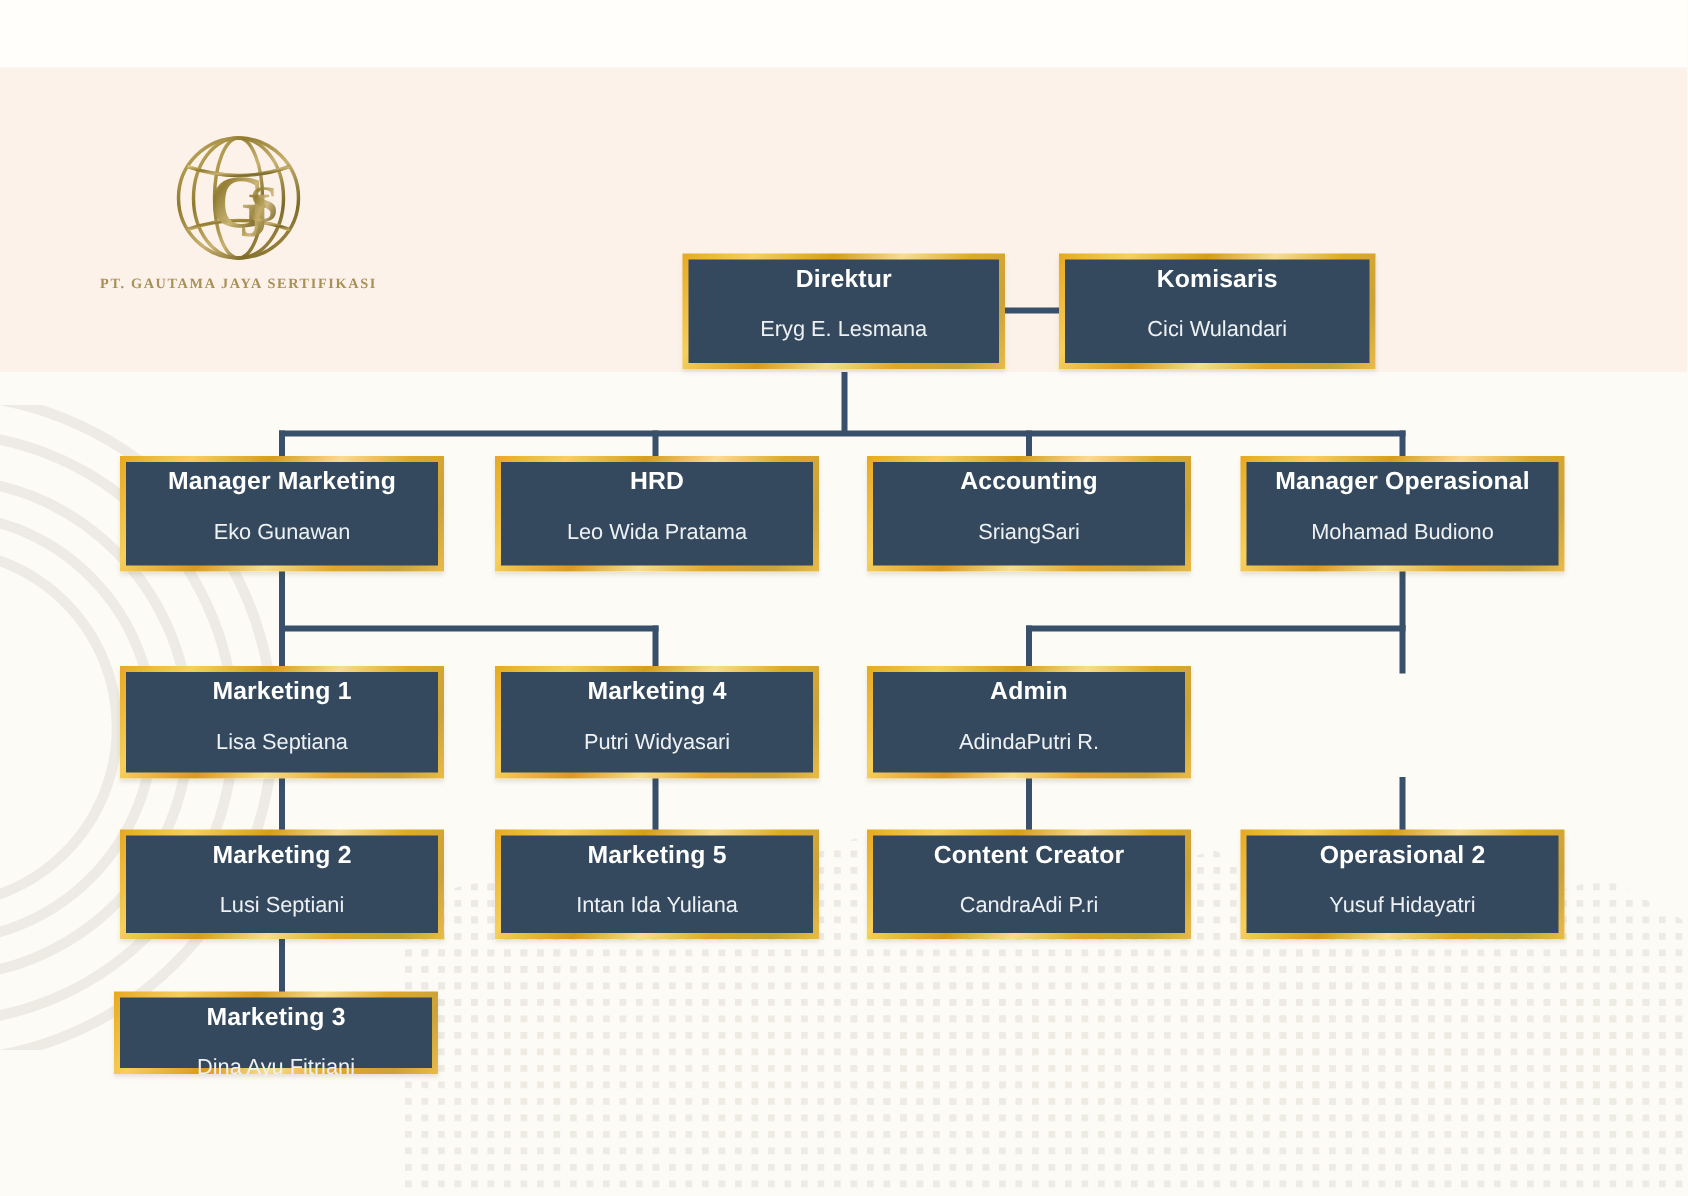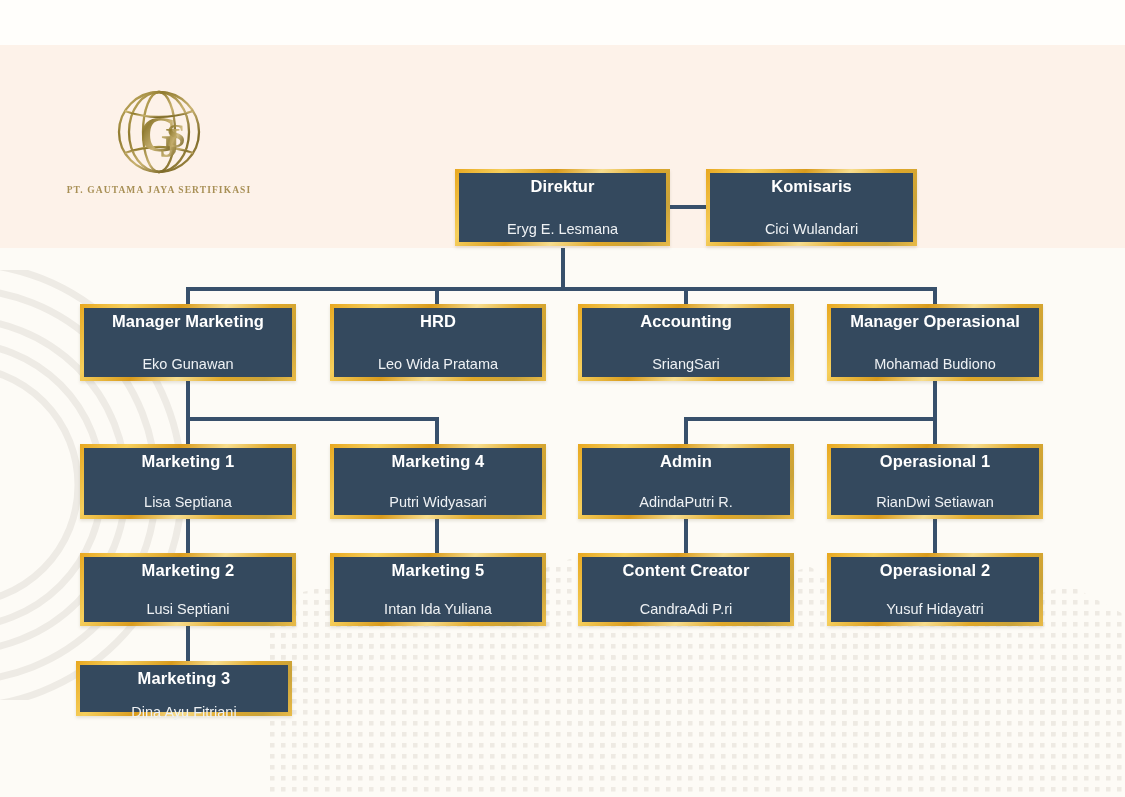--- a/index.html
+++ b/index.html
@@ -55,21 +55,21 @@
   .node {
     position:absolute;
     background:linear-gradient(125deg,#e8a820 0%,#f6cf5c 18%,#d99b1c 38%,#f7dd8e 55%,#e0a828 72%,#caa33a 88%,#e9bb48 100%);
     padding:4px;
     box-shadow:0 2px 3px rgba(80,60,20,.13);
   }
   .node-inner {
     width:100%; height:100%;
     background:#34495e;
     display:flex; flex-direction:column;
-    align-items:center; justify-content:space-between;
+    align-items:center; justify-content:flex-start;
     text-align:center;
     padding:4px 6px;
   }
   .node-title {
     color:#ffffff;
     font-weight:700;
     font-size:16.5px;
     line-height:1.12;
     letter-spacing:.1px;
     white-space:nowrap;
@@ -230,26 +230,20 @@
     </div>
   </div>
 
   <div class="node" style="left:578px; top:444px; width:216px; height:75px;">
     <div class="node-inner">
       <div class="node-title">Admin</div>
       <div class="node-name">AdindaPutri R.</div>
     </div>
   </div>
 
-  <div class="node" style="left:827px; top:444px; width:216px; height:75px;">
-    <div class="node-inner">
-      <div class="node-title">Operasional 1</div>
-      <div class="node-name">RianDwi Setiawan</div>
-    </div>
-  </div>
 
   <div class="node" style="left:80px; top:553px; width:216px; height:73px;">
     <div class="node-inner">
       <div class="node-title">Marketing 2</div>
       <div class="node-name">Lusi Septiani</div>
     </div>
   </div>
 
   <div class="node" style="left:330px; top:553px; width:216px; height:73px;">
     <div class="node-inner">

